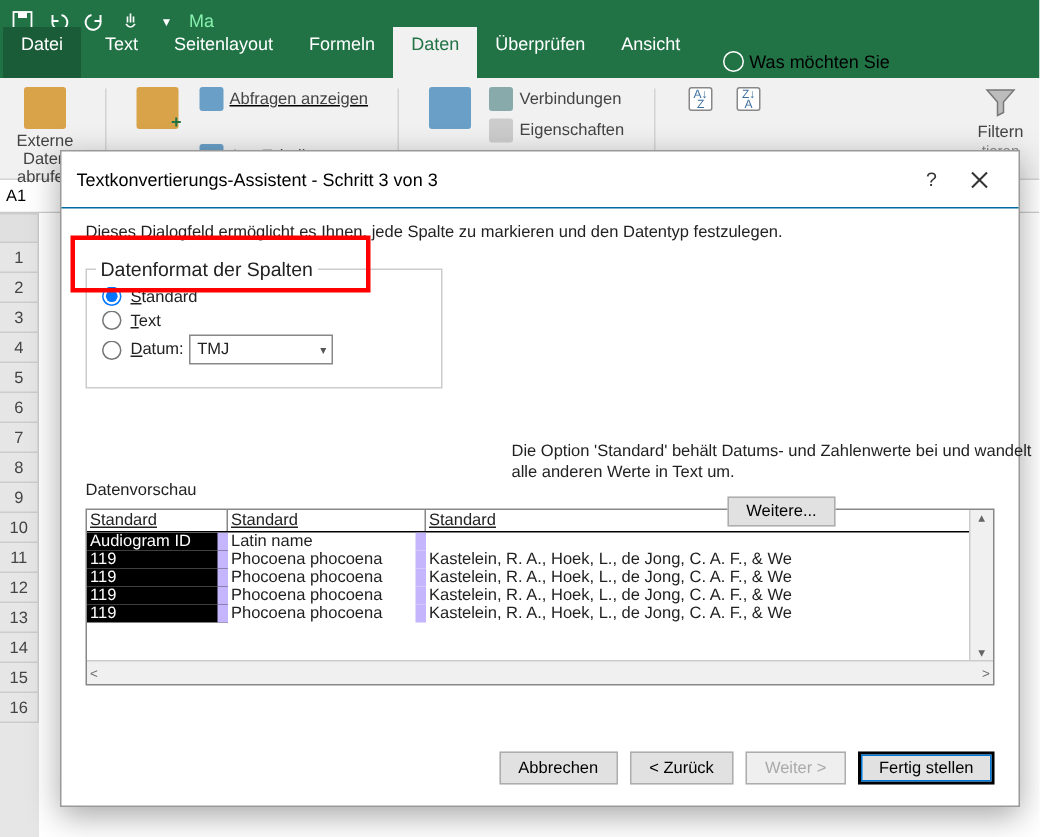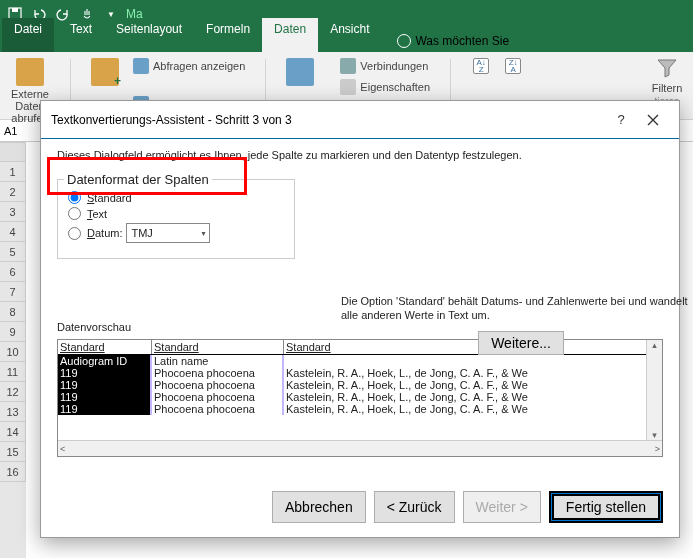--- a/index.html
+++ b/index.html
@@ -47,35 +47,35 @@
 .dlg-title .tbtn { width: 32px; height: 30px; display: flex; align-items: center; justify-content: center; font-size: 13px; cursor: pointer; color: #333; }
 .dlg-body { padding: 10px 16px; font-size: 11px; color: #222; flex: 1; display: flex; flex-direction: column; }
 .dlg-desc { margin-bottom: 18px; }
 
 .fieldset { border: 1px solid #ccc; padding: 8px 10px 12px 10px; position: relative; width: 238px; }
 .fieldset .legend { position: absolute; top: -8px; left: 6px; background: #fff; padding: 0 3px; font-size: 13px; }
 .highlight-box { position: absolute; border: 3px solid #f00; left: 47px; top: 157px; width: 200px; height: 38px; pointer-events: none; }
 .radio-row { display: flex; align-items: center; gap: 4px; margin: 3px 0; font-size: 11px; }
 .radio-row input[type=radio] { margin: 0 2px 0 0; }
 .radio-row .mn { text-decoration: underline; }
-.combo { border: 1px solid #888; height: 20px; width: 84px; font-size: 11px; padding: 0 4px; display: flex; align-items: center; justify-content: space-between; }
+.combo { border: 1px solid #888; height: 20px; width: 96px; font-size: 11px; padding: 0 4px; display: flex; align-items: center; justify-content: space-between; }
 .combo .ar { font-size: 8px; color: #555; }
 
 .right-pane { position: absolute; left: 300px; top: 193px; width: 360px; font-size: 11px; color: #222; }
-.btn { border: 1px solid #adadad; background: #e1e1e1; font-size: 14px; padding: 3px 12px; cursor: pointer; }
-.btn.default { border: 5px solid #000000; outline: 1px solid #0078d7; outline-offset: -3px; }
+.btn { border: 1px solid #adadad; background: #e1e1e1; font-size: 11px; padding: 3px 12px; cursor: pointer; }
+.btn.default { border: 2px solid #000000; outline: 1px solid #0078d7; outline-offset: -3px; }
 .btn[disabled] { color: #aaa; cursor: default; background: #efefef; }
 
 .preview-label { margin-top: 62px; margin-bottom: 6px; font-size: 11px; }
 .preview-box { border: 1px solid #888; background: #fff; height: 118px; position: relative; display: flex; flex-direction: column; }
 .pv-head { display: flex; background: #fff; font-family: "Courier New", monospace; font-size: 11px; border-bottom: 1px solid #000; }
 .pv-head .c { padding: 1px 2px; border-right: 1px solid #888; text-decoration: underline; }
 .pv-rows { flex: 1; overflow: hidden; font-family: "Courier New", monospace; font-size: 11px; }
 .pv-row { display: flex; white-space: nowrap; }
-.pv-row .c { padding: 0 2px; border-right: 2px solid #c4b5fd; overflow: hidden; }
+.pv-row .c { padding: 0 2px; border-right: 7px solid #c4b5fd; overflow: hidden; }
 .pv-row .c.sel { background: #000; color: #fff; }
 .c1 { width: 94px; } .c2 { width: 132px; } .c3 { flex: 1; }
 .pv-vscroll { position: absolute; right: 0; top: 0; bottom: 16px; width: 16px; background: #f0f0f0; border-left: 1px solid #ccc; display: flex; flex-direction: column; justify-content: space-between; align-items: center; font-size: 9px; color: #666; }
 .pv-hscroll { position: absolute; left: 0; right: 0; bottom: 0; height: 16px; background: #f0f0f0; border-top: 1px solid #ccc; display: flex; justify-content: space-between; align-items: center; font-size: 9px; color: #666; padding: 0 2px; }
 
 .dlg-buttons { display: flex; gap: 8px; justify-content: flex-end; padding: 10px 16px 14px 16px; }
 .weitere-wrap { text-align: center; margin-top: 8px; }
 
 svg { display: block; }
 </style>
@@ -111,20 +111,21 @@
   </div>
   <div class="title">Ma</div>
 </div>
 
 <div class="ribbon-tabs">
   <div class="ribbon-tab file">Datei</div>
   <div class="ribbon-tab">Text</div>
   <div class="ribbon-tab">Seitenlayout</div>
   <div class="ribbon-tab">Formeln</div>
   <div class="ribbon-tab active">Daten</div>
+  <div class="ribbon-tab">Überprüfen</div>
   <div class="ribbon-tab">Ansicht</div>
   <div class="ribbon-tell">
     <span class="bulb"></span>
     <span>Was möchten Sie</span>
   </div>
 </div>
 
 <div class="ribbon-body">
   <div class="rgrp">
     <div class="rbtn-lg">
@@ -133,35 +134,35 @@
     </div>
   </div>
   <div class="sep"></div>
   <div class="rgrp" style="flex-direction:column;">
     <div style="display:flex;gap:6px;">
       <div class="rbtn-lg" style="width:36px;">
         <span class="ricon lg" style="background:#d9a34a;position:relative;">
           <span style="position:absolute;right:-2px;bottom:-2px;color:#217346;font-size:12px;font-weight:bold;">+</span>
         </span>
       </div>
-      <div style="display:flex;flex-direction:column;gap:18px;">
+      <div style="display:flex;flex-direction:column;gap:18px;text-decoration:underline;">
         <div class="rbtn-sm">
             <span class="ricon" style="background:#6aa0c7;"></span>
             <span>Abfragen anzeigen</span>
           </div>
         <div class="rbtn-sm">
             <span class="ricon" style="background:#6aa0c7;"></span>
             <span>Aus Tabelle</span>
           </div>
       </div>
     </div>
   </div>
   <div class="sep"></div>
   <div class="rgrp" style="flex-direction:column;">
-    <div style="display:flex;gap:18px;text-align:center;">
+    <div style="display:flex;gap:4px;text-align:center;">
       <div class="rbtn-lg" style="width:36px;">
         <span class="ricon lg" style="background:#6aa0c7;"></span>
       </div>
       <div style="display:flex;flex-direction:column;gap:1px;">
         <div class="rbtn-sm">
             <span class="ricon" style="background:#8aa;"></span>
             <span>Verbindungen</span>
           </div>
         <div class="rbtn-sm">
             <span class="ricon" style="background:#ccc;"></span>

